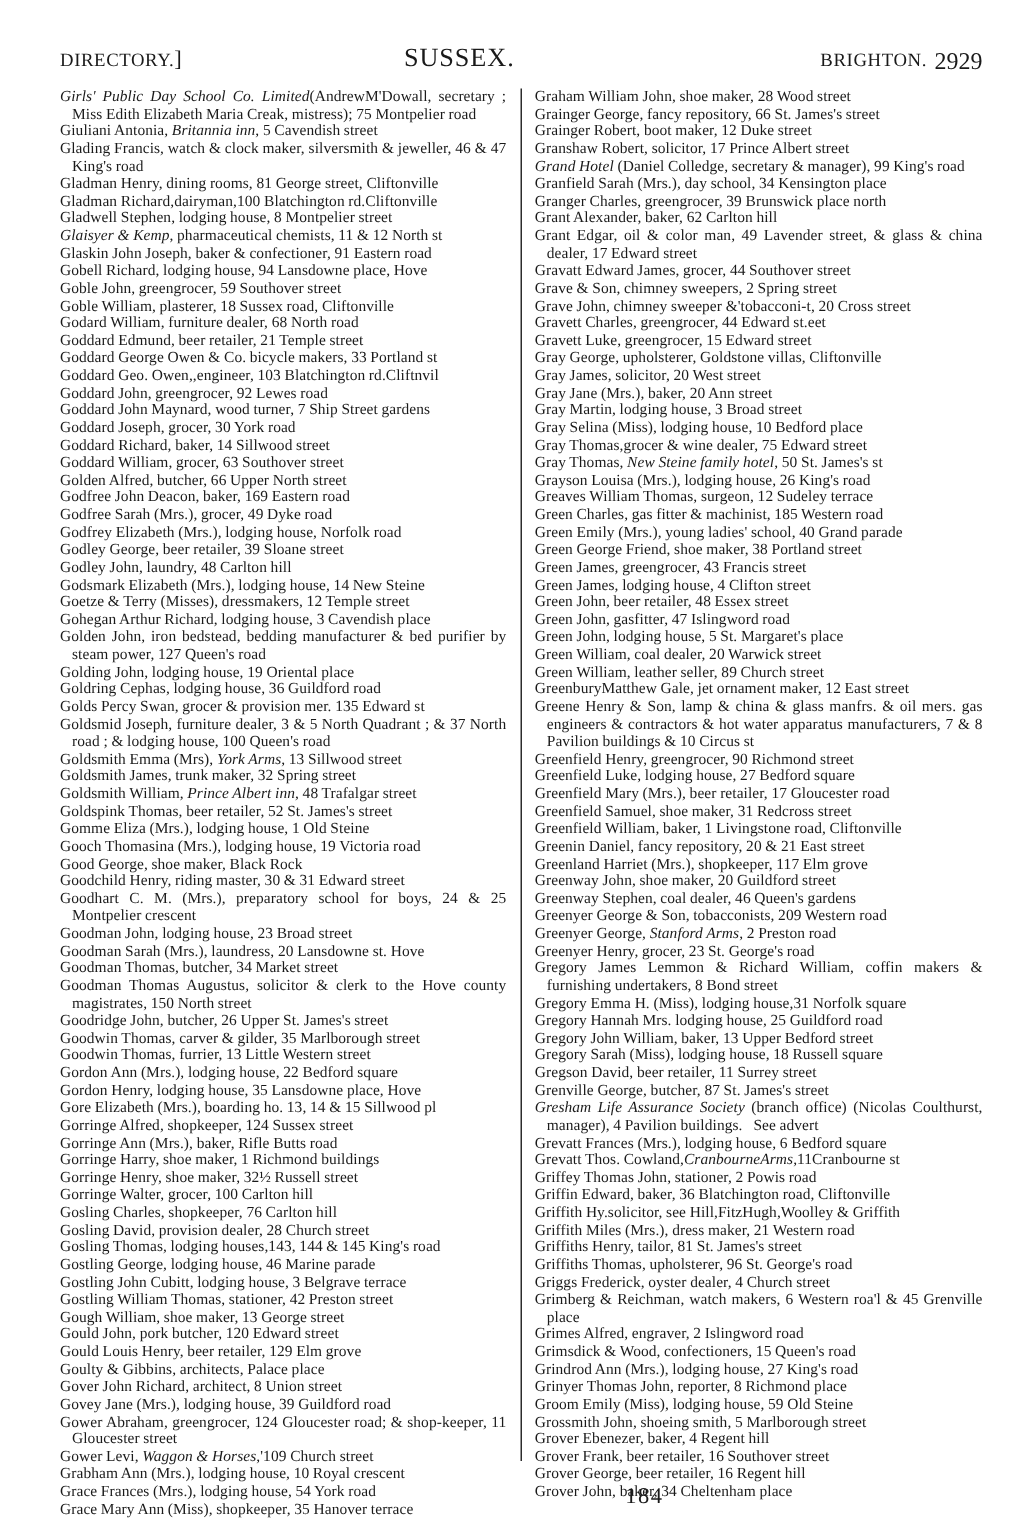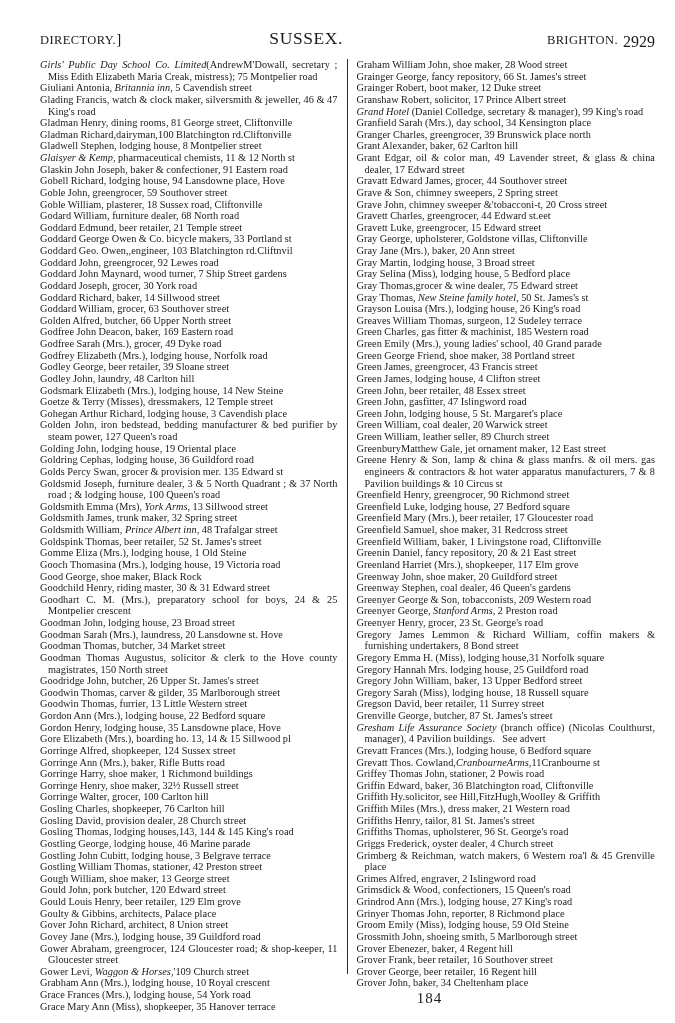--- a/index.html
+++ b/index.html
@@ -218,23 +218,24 @@
         <p class="entry">Granfield Sarah (Mrs.), day school, 34 Kensington place</p>
         <p class="entry">Granger Charles, greengrocer, 39 Brunswick place north</p>
         <p class="entry">Grant Alexander, baker, 62 Carlton hill</p>
         <p class="entry just">Grant Edgar, oil &amp; color man, 49 Lavender street, &amp; glass &amp; china dealer, 17 Edward street</p>
         <p class="entry">Gravatt Edward James, grocer, 44 Southover street</p>
         <p class="entry">Grave &amp; Son, chimney sweepers, 2 Spring street</p>
         <p class="entry">Grave John, chimney sweeper &amp;'tobacconi-t, 20 Cross street</p>
         <p class="entry">Gravett Charles, greengrocer, 44 Edward st.eet</p>
         <p class="entry">Gravett Luke, greengrocer, 15 Edward street</p>
         <p class="entry">Gray George, upholsterer, Goldstone villas, Cliftonville</p>
+        <p class="entry">Gray James, solicitor, 20 West street</p>
         <p class="entry">Gray Jane (Mrs.), baker, 20 Ann street</p>
         <p class="entry">Gray Martin, lodging house, 3 Broad street</p>
-        <p class="entry">Gray Selina (Miss), lodging house, 5 Bedford place</p>
+        <p class="entry">Gray Selina (Miss), lodging house, 10 Bedford place</p>
         <p class="entry">Gray Thomas,grocer &amp; wine dealer, 75 Edward street</p>
         <p class="entry">Gray Thomas, <i>New Steine family hotel</i>, 50 St. James's st</p>
         <p class="entry">Grayson Louisa (Mrs.), lodging house, 26 King's road</p>
         <p class="entry">Greaves William Thomas, surgeon, 12 Sudeley terrace</p>
         <p class="entry">Green Charles, gas fitter &amp; machinist, 185 Western road</p>
         <p class="entry">Green Emily (Mrs.), young ladies' school, 40 Grand parade</p>
         <p class="entry">Green George Friend, shoe maker, 38 Portland street</p>
         <p class="entry">Green James, greengrocer, 43 Francis street</p>
         <p class="entry">Green James, lodging house, 4 Clifton street</p>
         <p class="entry">Green John, beer retailer, 48 Essex street</p>

